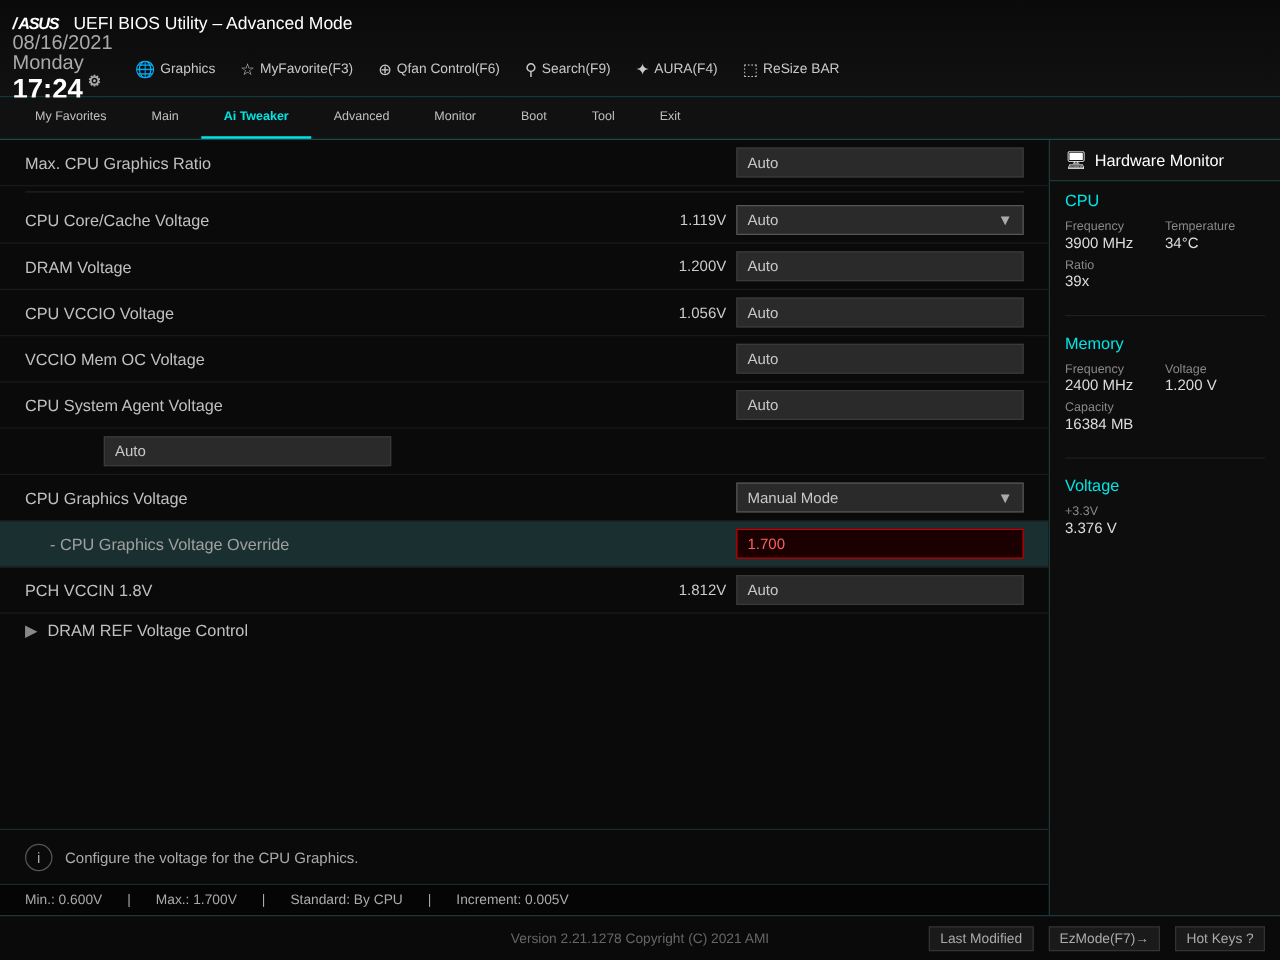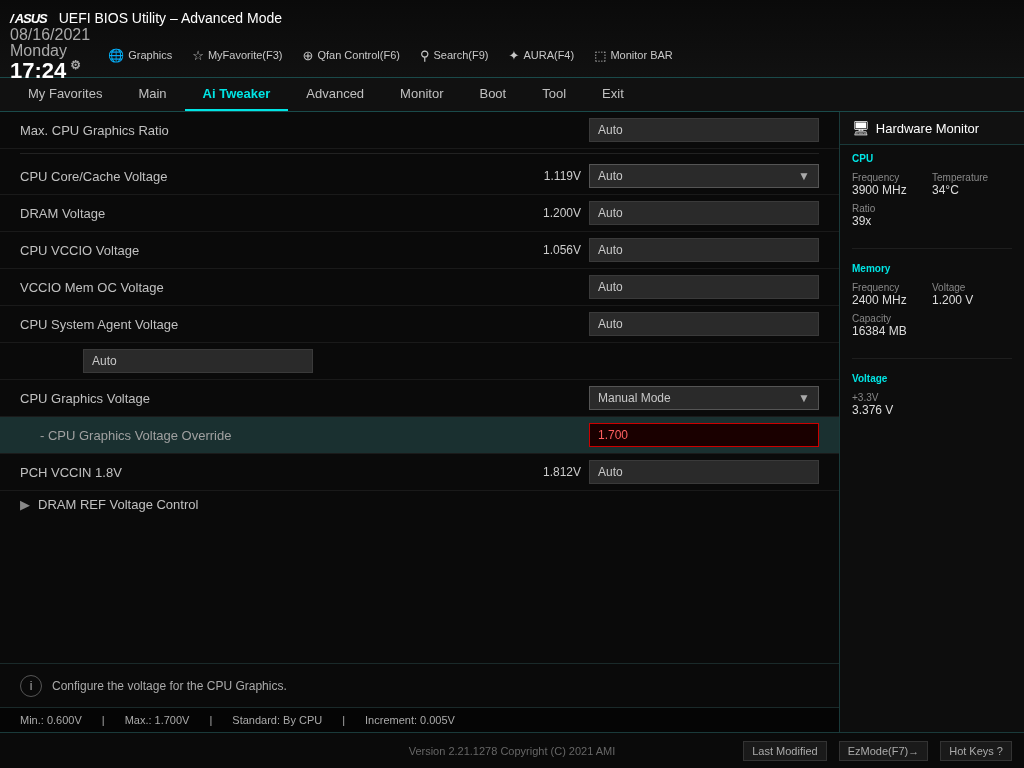--- a/index.html
+++ b/index.html
@@ -123,21 +123,21 @@
       display: flex;
       align-items: stretch;
       height: 34px;
       padding: 0 10px;
     }
 
     .nav-item {
       padding: 0 18px;
       display: flex;
       align-items: center;
-      font-size: 13px;
+      font-size: 10px;
       cursor: pointer;
       color: #c0c0c0;
       border-bottom: 2px solid transparent;
       white-space: nowrap;
     }
     .nav-item.active {
       color: #00e5e5;
       border-bottom: 2px solid #00e5e5;
       font-weight: 600;
     }
@@ -303,24 +303,24 @@
       align-items: center;
       gap: 6px;
       border-bottom: 1px solid #1a3a3a;
     }
     .hw-title .monitor-icon { font-size: 14px; }
 
     .hw-section {
       padding: 8px 12px;
     }
     .hw-section-title {
-      font-size: 10px;
+      font-size: 13px;
       color: #00e5e5;
       margin-bottom: 8px;
-      font-weight: 700;
+      font-weight: 400;
     }
 
     .hw-separator {
       height: 1px;
       background: #1e1e1e;
       margin: 6px 12px;
     }
 
     .hw-row {
       display: flex;
@@ -421,21 +421,21 @@
     <button class="header-btn">
       <span class="icon">⚲</span>
       <span>Search(F9)</span>
     </button>
     <button class="header-btn">
       <span class="icon">✦</span>
       <span>AURA(F4)</span>
     </button>
     <button class="header-btn">
       <span class="icon">⬚</span>
-      <span>Monitor BAR</span>
+      <span>ReSize BAR</span>
     </button>
   </div>
 </div>
 
 <div class="nav-bar">
   <div class="nav-item">My Favorites</div>
   <div class="nav-item">Main</div>
   <div class="nav-item active">Ai Tweaker</div>
   <div class="nav-item">Advanced</div>
   <div class="nav-item">Monitor</div>

